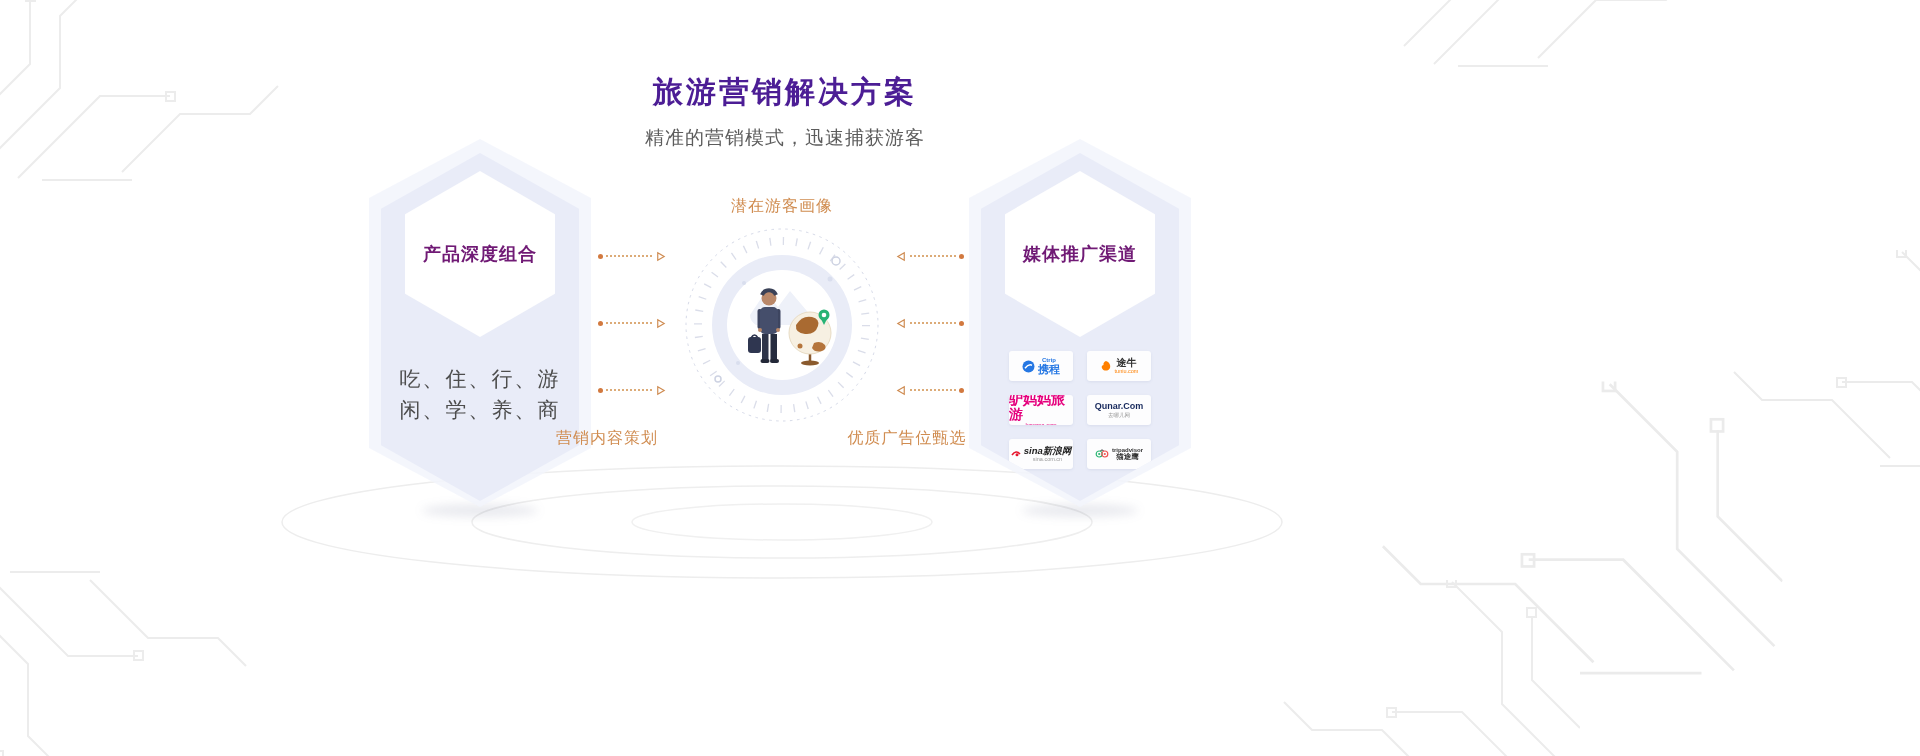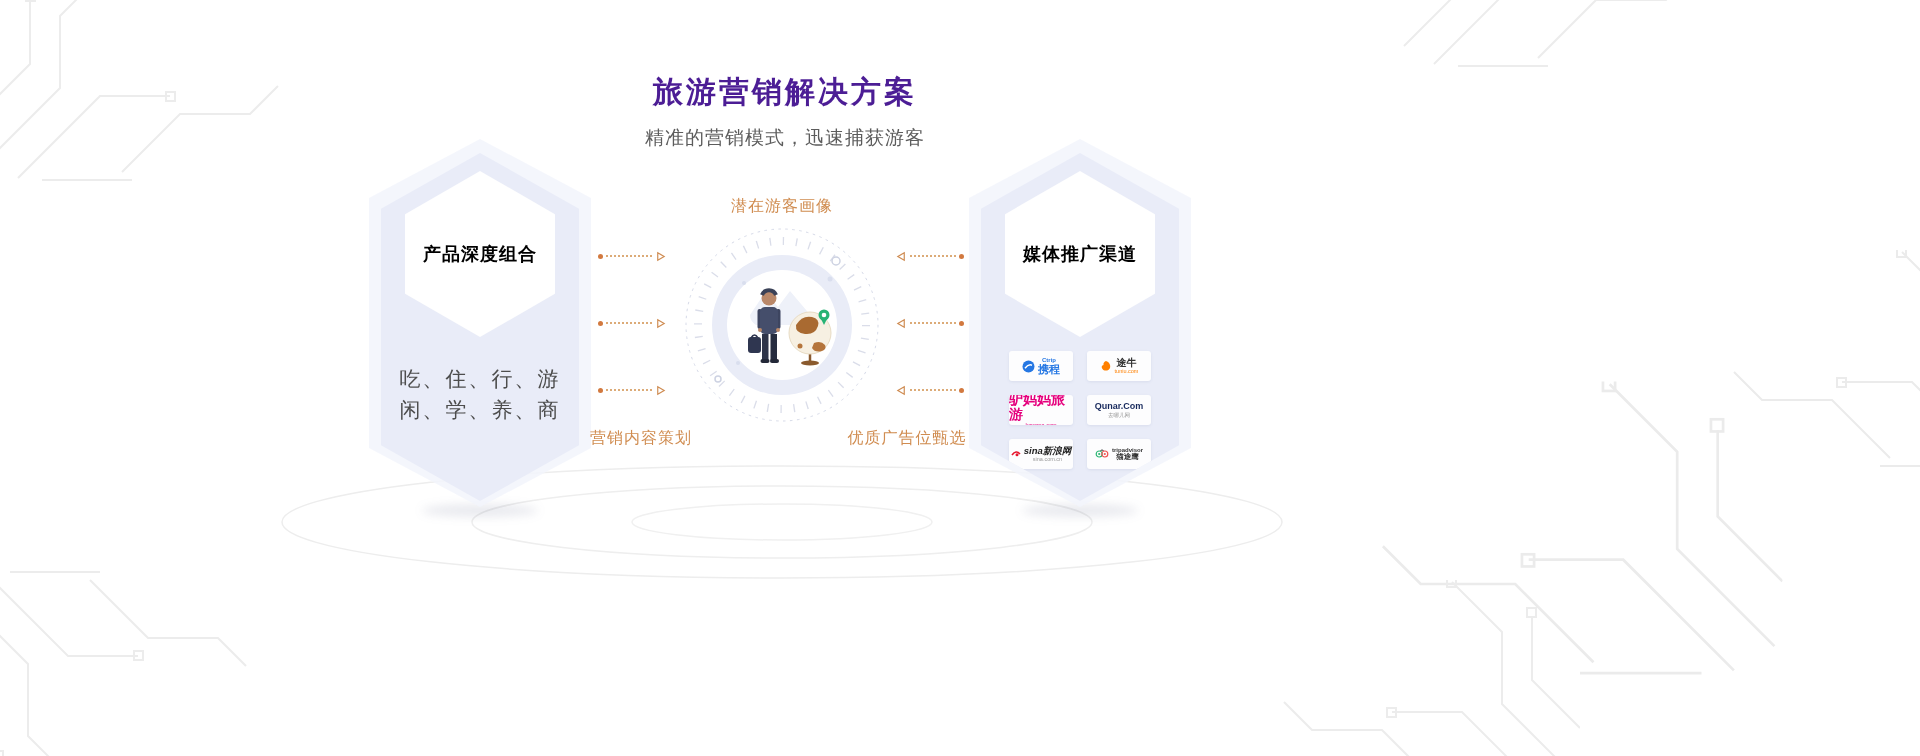--- a/index.html
+++ b/index.html
@@ -23,21 +23,21 @@
   .hexcard.left{left:381px;}
   .hexcard.right{left:981px;}
   .hex-shape{clip-path:polygon(50% 0%,100% 16%,100% 84%,50% 100%,0% 84%,0% 16%);}
   .hex-back{position:absolute;left:-12px;top:-14px;right:-12px;bottom:-6px;
     background:#f2f4fb;opacity:.85;}
   .hex-main{position:absolute;inset:0;background:#e9ecf8;}
   .hex-inner{position:absolute;left:24px;top:18px;width:150px;height:166px;
     clip-path:polygon(50% 0%,100% 26%,100% 74%,50% 100%,0% 74%,0% 26%);
     background:#ffffff;display:flex;align-items:center;justify-content:center;
     filter:drop-shadow(0 5px 10px rgba(90,100,150,.10));}
-  .hex-title{font-size:18px;font-weight:700;color:#000000;letter-spacing:1px;}
+  .hex-title{font-size:18px;font-weight:700;color:#701a75;letter-spacing:1px;}
   .card-lines{position:absolute;top:210px;left:0;width:100%;text-align:center;
     font-size:21px;color:#4d4d4d;line-height:31px;letter-spacing:2px;}
   
   .logo-grid{position:absolute;top:198px;left:50%;transform:translateX(-50%);
     display:grid;grid-template-columns:repeat(2,64px);gap:14px;}
   .logo-tile{width:64px;height:30px;background:#fdfdfe;border-radius:3px;
     display:flex;align-items:center;justify-content:center;gap:3px;
     box-shadow:0 1px 3px rgba(80,90,140,.10);overflow:hidden;}
   .l-col{display:flex;flex-direction:column;align-items:center;line-height:1.1;}
   .ctrip .sub{font-size:6px;color:#2577e3;font-weight:700;}
@@ -236,21 +236,21 @@
     </g>
 
     <circle cx="164" cy="46" r="4" fill="#ffffff" stroke="#cdd2e2" stroke-width="1.5"></circle>
     <circle cx="46" cy="164" r="3" fill="#ffffff" stroke="#cdd2e2" stroke-width="1.5"></circle>
     <circle cx="72" cy="68" r="2" fill="#d9deee"></circle>
     <circle cx="158" cy="64" r="2.5" fill="#d9deee"></circle>
     <circle cx="66" cy="148" r="2" fill="#d9deee"></circle>
   </svg>
 
   <div class="flow-label" style="left:782px;top:196px">潜在游客画像</div>
-  <div class="flow-label" style="left:641px;top:428px">营销内容策划</div>
+  <div class="flow-label" style="left:607px;top:428px">营销内容策划</div>
   <div class="flow-label" style="left:907px;top:428px">优质广告位甄选</div>
 
   <div class="arrow" style="left:598px;top:250px">
     <span class="dot"></span>
     <span class="dash"></span>
     <svg class="tri" width="11" height="11" viewBox="0 0 12 12">
         <path d="M3,2 L10,6 L3,10 Z" fill="none" stroke="#cf8c52" stroke-width="1.3"></path>
       </svg>
   </div>
   <div class="arrow" style="left:598px;top:317px">

